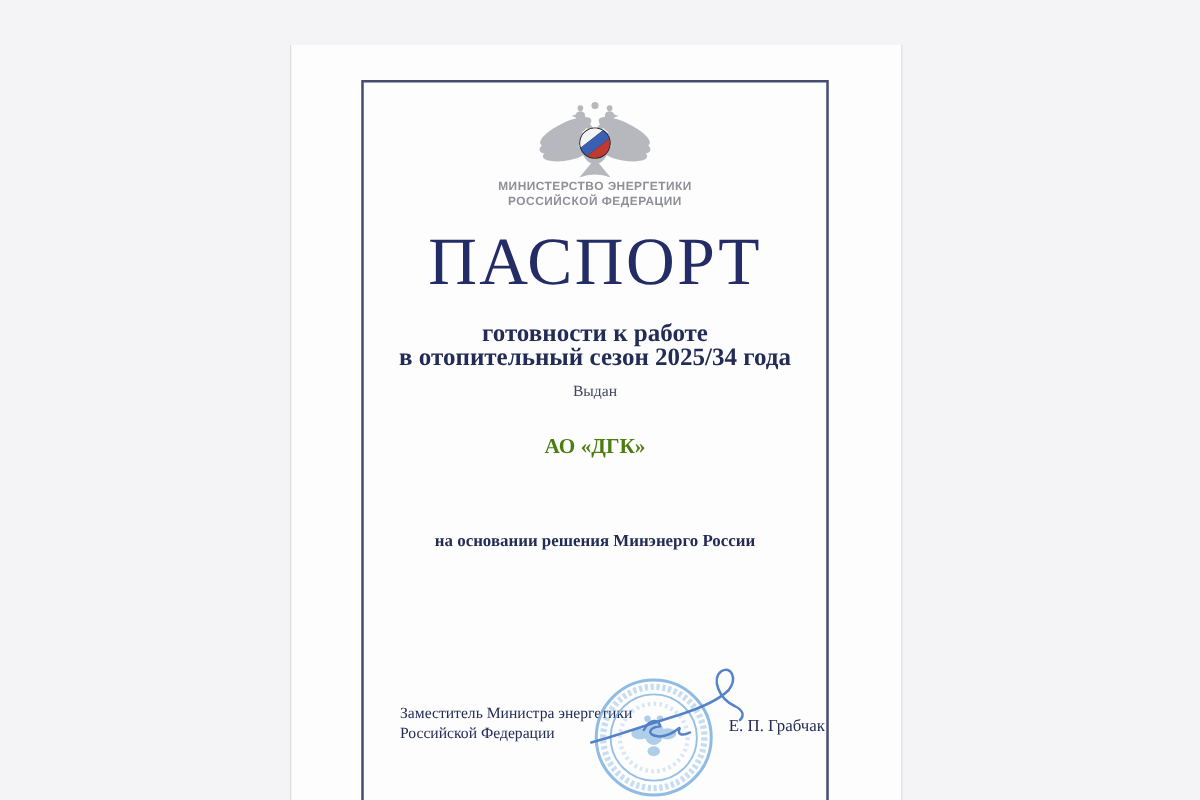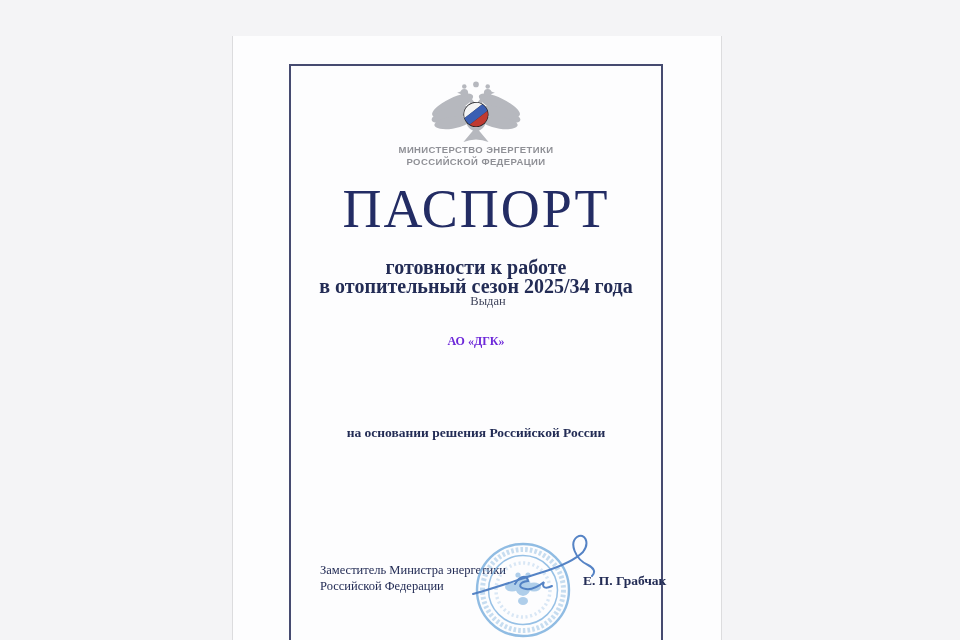--- a/index.html
+++ b/index.html
@@ -66,30 +66,29 @@
     color: #232c64;
   }
   .subtitle {
     top: 192px;
     font-size: 20px;
     line-height: 19px;
     font-weight: bold;
     color: #232c55;
   }
   .issued-label {
-    top: 228px;
+    top: 240px;
     font-size: 12.5px;
     color: #40455c;
-    padding-left: 12px;
   }
   .issued-to {
-    top: 268px;
-    font-size: 12px;
-    font-weight: bold;
-    color: #6d28d9;
+    top: 281px;
+    font-size: 17px;
+    font-weight: bold;
+    color: #4d7c0f;
   }
   .basis {
     top: 358px;
     font-size: 13.5px;
     line-height: 17.5px;
     font-weight: bold;
     color: #232c55;
   }
   .signer-title {
     position: absolute;
@@ -99,21 +98,21 @@
     line-height: 16px;
     font-weight: normal;
     color: #232c55;
     text-align: left;
   }
   .signer-name {
     position: absolute;
     left: 292px;
     top: 507px;
     font-size: 13.5px;
-    font-weight: bold;
+    font-weight: normal;
     color: #232c55;
     white-space: nowrap;
   }
   .stamp-wrap {
     position: absolute;
     left: 174px;
     top: 460px;
     width: 150px;
     height: 124px;
   }
@@ -169,21 +168,21 @@
 
       <div class="centered subtitle">
         <div>готовности к работе</div>
         <div>в отопительный сезон 2025/34 года</div>
       </div>
 
       <div class="centered issued-label">Выдан</div>
       <div class="centered issued-to">АО «ДГК»</div>
 
       <div class="centered basis">
-        <div>на основании решения Российской России</div>
+        <div>на основании решения Минэнерго России</div>
       </div>
 
       <div class="signer-title">
         <div>Заместитель Министра энергетики</div>
         <div>Российской Федерации</div>
       </div>
 
       <div class="stamp-wrap">
         <svg width="150" height="124" viewBox="0 0 150 124" aria-hidden="true">
 

